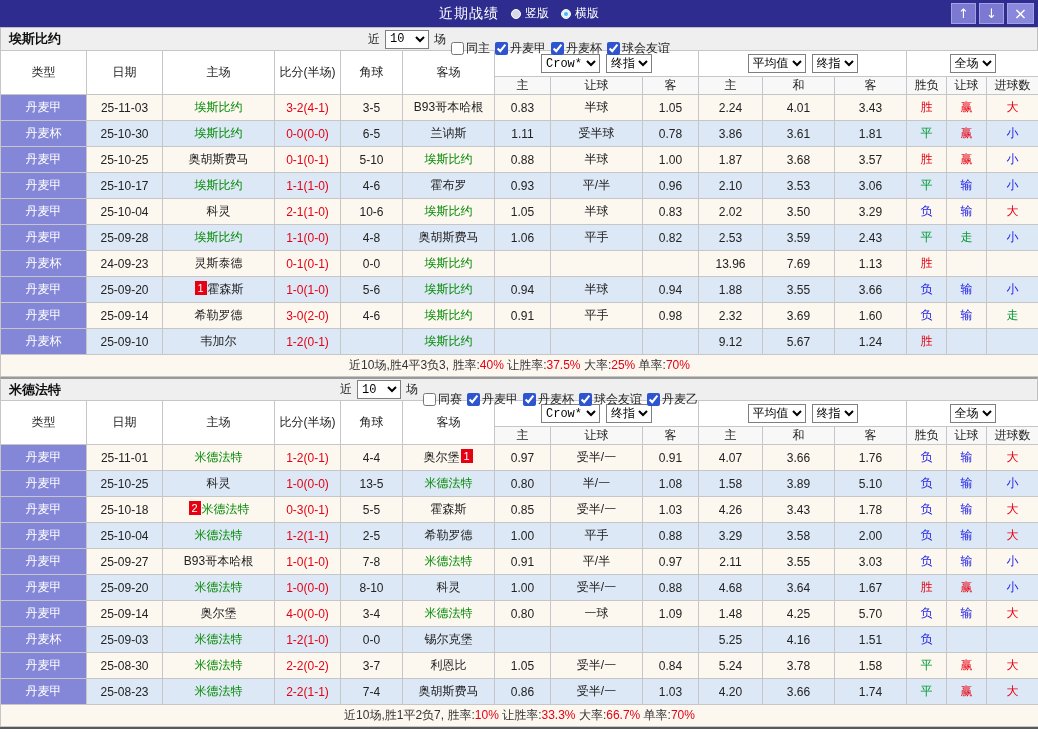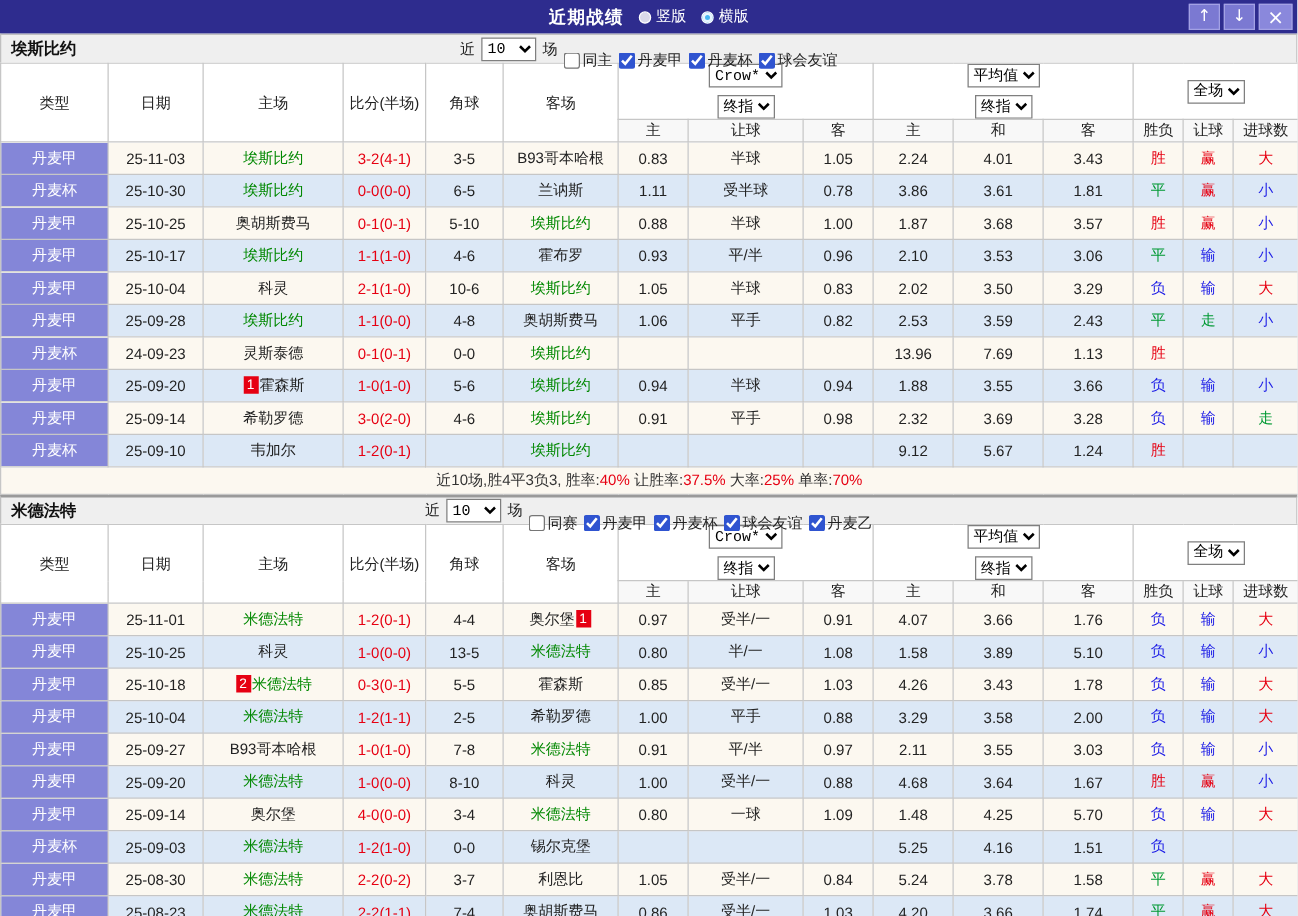--- a/index.html
+++ b/index.html
@@ -22,21 +22,21 @@
     position: relative;
     color: #fff;
   }
   .tb-center {
     flex: 1;
     display: flex;
     justify-content: center;
     align-items: center;
     gap: 12px;
   }
-  .tb-title { font-weight: bold; font-size: 14px; letter-spacing: 1px; }
+  .tb-title { font-weight: normal; font-size: 14px; letter-spacing: 1px; }
   .tb-radio { display: flex; align-items: center; gap: 4px; cursor: pointer; font-size: 12px; }
   .radio-dot {
     width: 10px; height: 10px; border-radius: 50%;
     background: #d9d9ea; border: 1px solid #fff; display: inline-block;
   }
   .radio-dot.selected { background: #49b7f2; box-shadow: inset 0 0 0 2px #e8f6ff; }
   .tb-buttons { position: absolute; right: 4px; top: 3px; display: flex; gap: 3px; }
   .tb-btn {
     width: 25px; height: 21px;
     background: var(--button-bg, #7b79d2);
@@ -72,21 +72,21 @@
     border: 1px solid #c6c6c6;
     text-align: center;
     padding: 0 1px;
     font-weight: normal;
     overflow: hidden;
     white-space: nowrap;
   }
   thead tr.hr1 th { height: 26px; background: #fff; }
   thead tr.hr2 th { height: 17px; background: #f8f8f8; }
   thead th { color: #222; }
-  .sel-wrap { display: flex; justify-content: center; align-items: center; gap: 6px; flex-direction: column; }
+  .sel-wrap { display: flex; justify-content: center; align-items: center; gap: 6px; }
   tbody td { height: 26px; }
   tbody tr:nth-child(odd) { background: var(--row-bg, #fcf8f0); }
   tbody tr:nth-child(even) { background: var(--row-alt-bg, #dce8f6); }
   td.league { background: var(--league-cell-bg, #8486d8); color: #fff; }
   .c-red { color: var(--win-red, #e60012); }
   .c-green { color: var(--draw-green, #009933); }
   .c-blue { color: var(--loss-blue, #1a1ae6); }
   .team-hl { color: var(--team-green, #008800); }
   .badge {
     display: inline-block;
@@ -351,21 +351,21 @@
               <td>25-09-14</td>
               <td><span class="">希勒罗德</span></td>
               <td class="c-red">3-0(2-0)</td>
               <td>4-6</td>
               <td><span class="team-hl">埃斯比约</span></td>
               <td>0.91</td>
               <td>平手</td>
               <td>0.98</td>
               <td>2.32</td>
               <td>3.69</td>
-              <td>3.28</td>
+              <td>1.60</td>
               <td class="c-blue">负</td>
               <td class="c-blue">输</td>
               <td class="c-green">走</td>
             </tr>
             <tr>
               <td class="league">丹麦杯</td>
               <td>25-09-10</td>
               <td><span class="">韦加尔</span></td>
               <td class="c-red">1-2(0-1)</td>
               <td></td>

